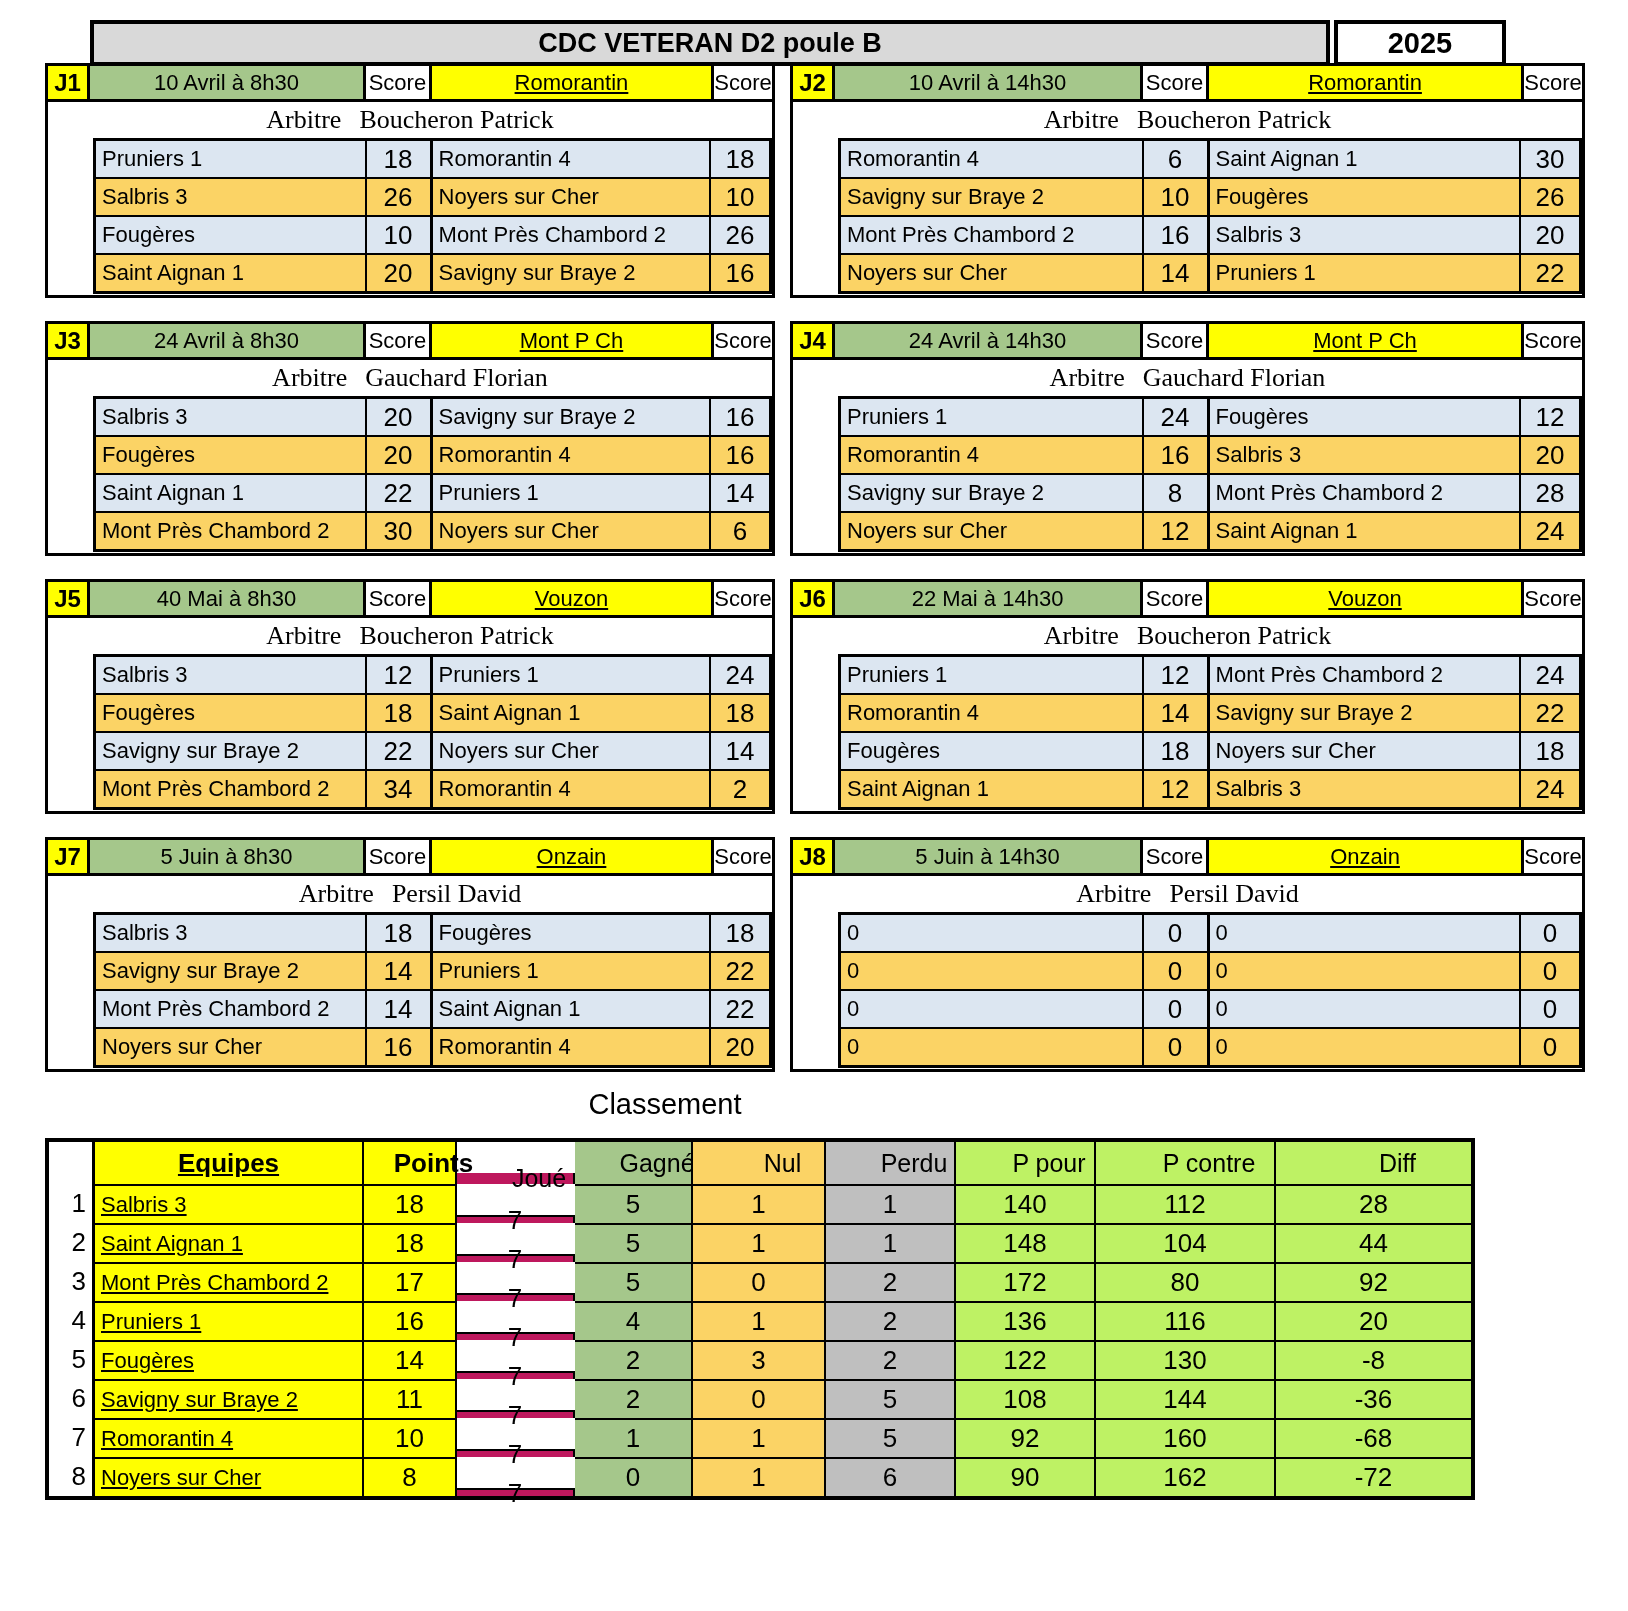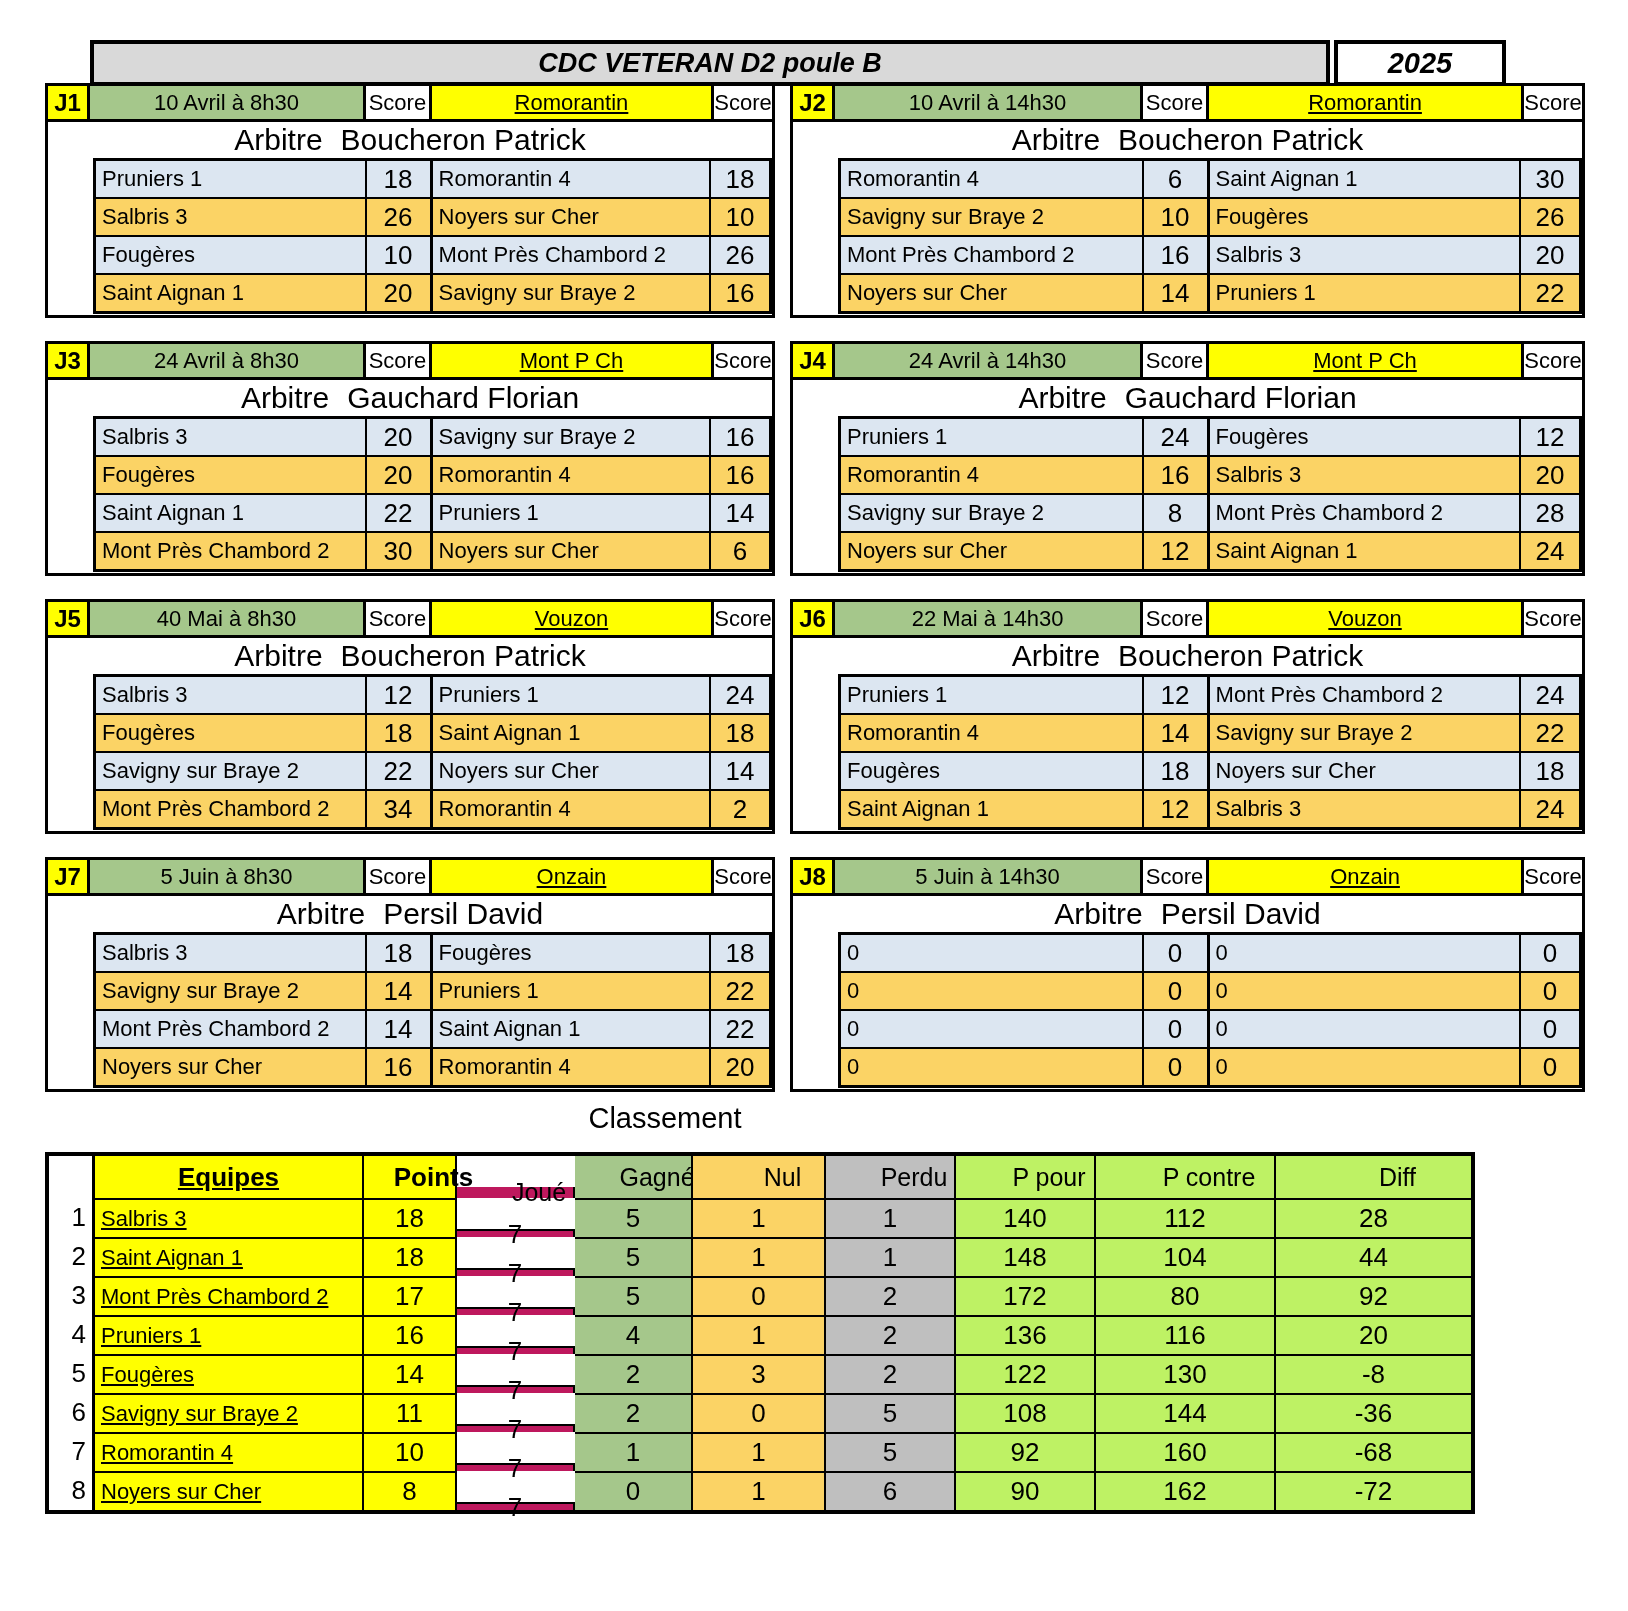--- a/index.html
+++ b/index.html
@@ -2,47 +2,47 @@
 <html><head>
 <meta charset="utf-8">
 <style>
   html,body{margin:0;padding:0;}
   body{
     width:1628px;height:1611px;background:#ffffff;overflow:hidden;
     font-family:"Liberation Sans", sans-serif;color:#000;
     -webkit-font-smoothing:antialiased;
   }
   
-  .header-row{position:relative;height:30px;margin-top:40px;font-style:italic;}
+  .header-row{position:relative;height:30px;margin-top:20px;}
   .title-bar{
     position:absolute;left:90px;top:0;width:1232px;height:38px;
     background:#D9D9D9;border:4px solid #000;
     display:flex;align-items:center;justify-content:center;
     font-size:27px;font-weight:bold;
   }
   .year-box{
     position:absolute;left:1334px;top:0;width:164px;height:38px;
     background:#fff;border:4px solid #000;
     display:flex;align-items:center;justify-content:center;
     font-size:29px;font-weight:bold;
   }
   
   .rounds{
     display:grid;grid-template-columns:730px 795px;grid-template-rows:repeat(4,235px);
-    column-gap:15px;row-gap:23px;margin:13px 0 10px 45px;
+    column-gap:15px;row-gap:23px;margin:13px 0 16px 45px;
   }
   .round{border:3px solid #000;height:235px;box-sizing:border-box;background:#fff;}
   .round-header{display:flex;height:33px;border-bottom:3px solid #000;}
   .rh{display:flex;align-items:center;justify-content:center;box-sizing:border-box;}
   .rh-id{width:42px;background:#FFFF00;font-weight:bold;font-size:24px;border-right:3px solid #000;}
   .rh-date{flex:268 1 0;background:#A5C78B;font-size:22px;border-right:3px solid #000;}
   .rh-score{width:66px;background:#fff;font-size:22px;border-right:3px solid #000;}
   .rh-venue{flex:274 1 0;background:#FFFF00;font-size:22px;text-decoration:underline;border-right:3px solid #000;}
   .rh-score2{width:58px;background:#fff;font-size:22px;}
-  .arbitre-row{height:36px;display:flex;align-items:center;justify-content:center;font-size:30px;}
+  .arbitre-row{height:36px;display:flex;align-items:center;justify-content:center;font-size:26px;font-family:Liberation Serif, serif;}
   .arbitre-row .arb-label{margin-right:18px;}
   .match-table{margin-left:45px;border:3px solid #000;}
   .match-row{display:flex;height:36px;border-bottom:2px solid #000;}
   .match-table .match-row:last-child{border-bottom:none;}
   .match-row:nth-child(odd){background:#DCE6F1;}
   .match-row:nth-child(even){background:#FBD365;}
   .m-home{flex:1 1 0;border-right:2px solid #000;display:flex;align-items:center;padding-left:6px;font-size:22px;box-sizing:border-box;}
   .m-hs{width:66px;border-right:3px solid #000;display:flex;align-items:center;justify-content:center;font-size:26px;box-sizing:border-box;}
   .m-away{flex:1.03 1 0;border-right:2px solid #000;display:flex;align-items:center;padding-left:6px;font-size:22px;box-sizing:border-box;}
   .m-as{width:58px;display:flex;align-items:center;justify-content:center;font-size:26px;}

